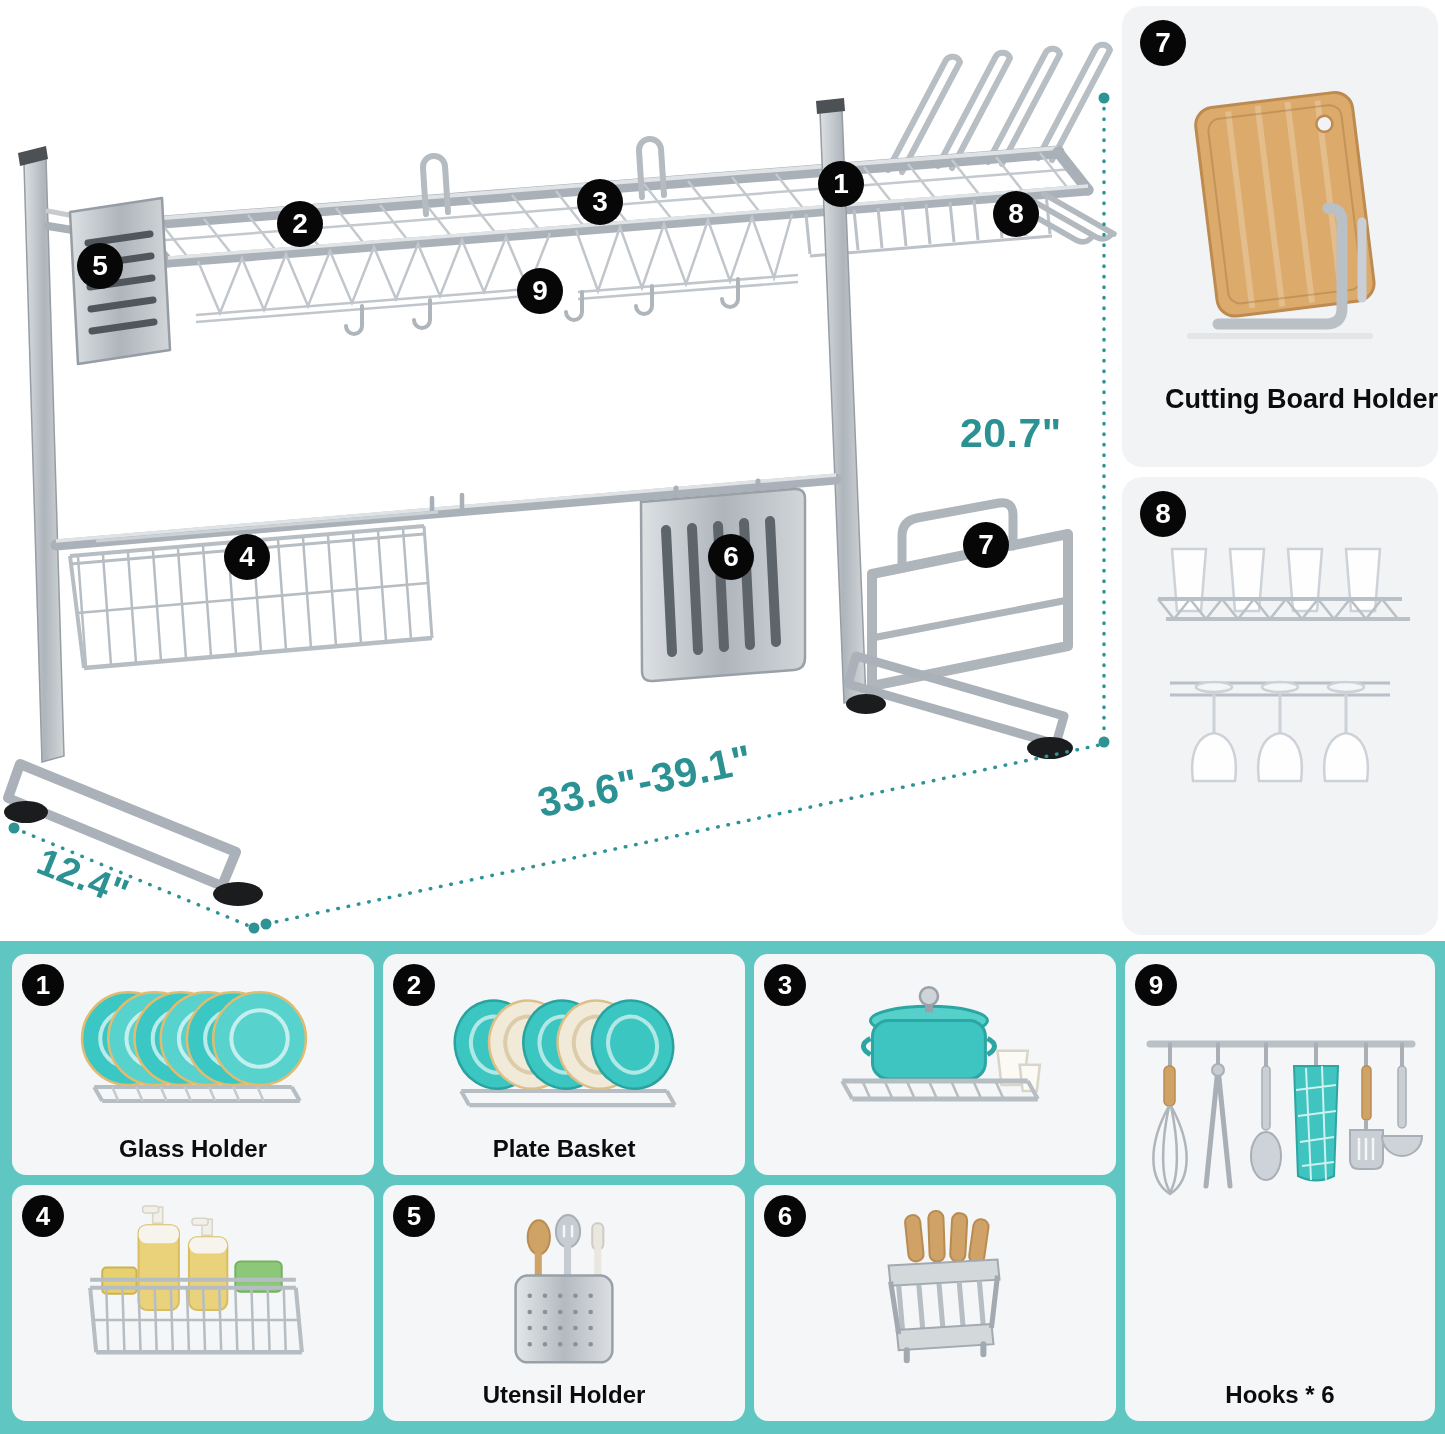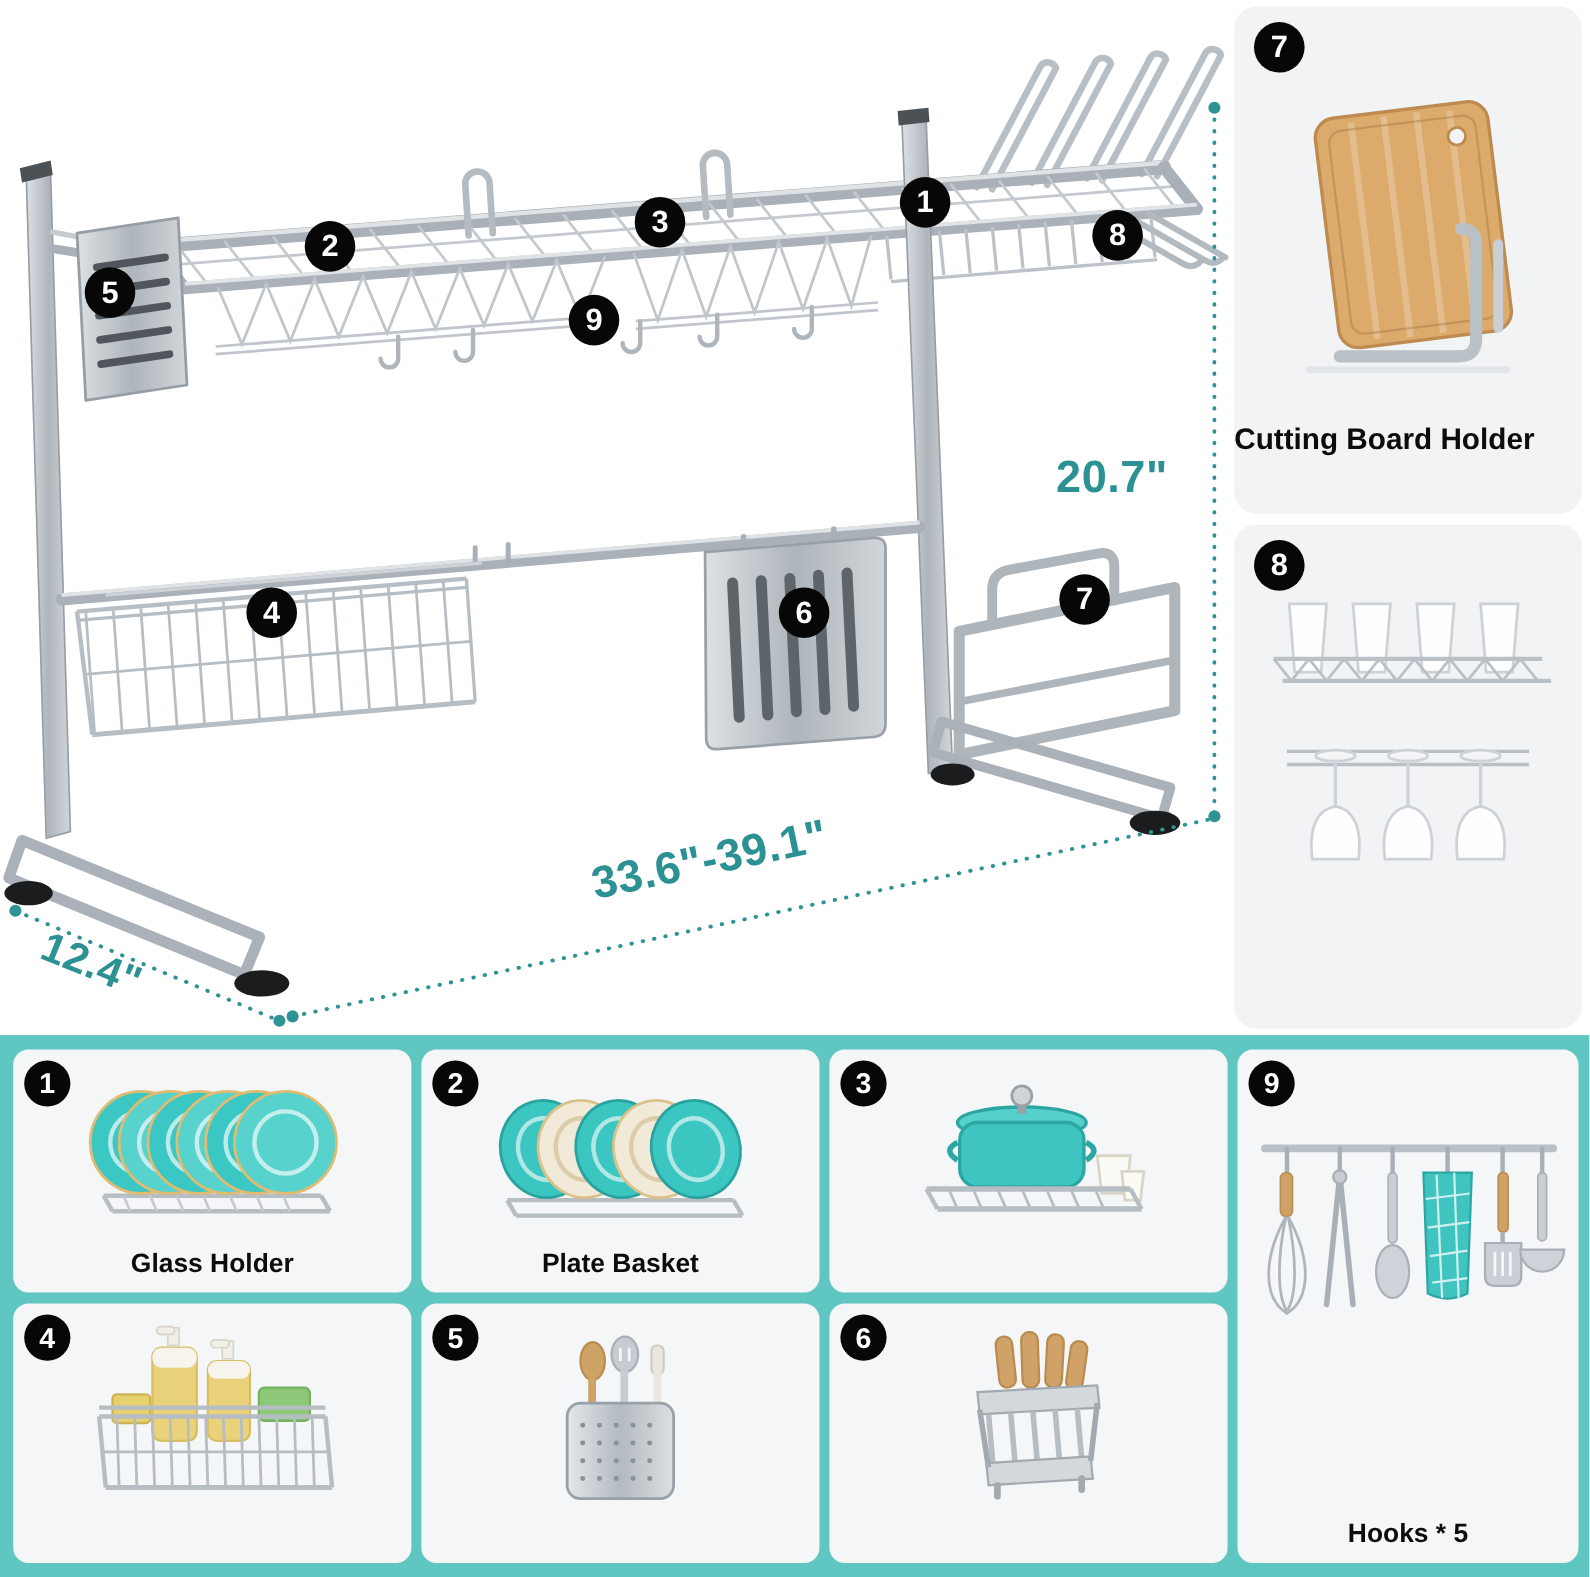--- a/index.html
+++ b/index.html
@@ -20,21 +20,21 @@
   .dim-depth{left:8px;top:856px;width:150px;text-align:center;transform:rotate(22deg);font-size:38px}
 
   
   .panel{position:absolute;left:1122px;width:316px;background:#f1f3f4;border-radius:20px}
   .panel-7{top:6px;height:461px}
   .panel-8{top:477px;height:458px}
   .panel .badge{position:absolute;left:18px;top:14px;width:46px;height:46px;font-size:28px}
   .panel-art{position:absolute;left:50%;transform:translateX(-50%)}
   .panel-7 .panel-art{top:66px;width:300px;height:290px}
   .panel-8 .panel-art{top:58px;width:300px;height:330px}
-  .panel-label{position:absolute;left:0;width:100%;text-align:left;font-weight:bold;font-size:27px}
+  .panel-label{position:absolute;left:0;width:100%;text-align:right;font-weight:bold;font-size:27px}
   .panel-7 .panel-label{bottom:52px}
   .panel-8 .panel-label{bottom:38px}
 
   
   .bottom-section{position:absolute;left:0;top:941px;width:1445px;height:493px;background:#5fc6c2;
     display:grid;grid-template-columns:362px 362px 362px 310px;grid-template-rows:221px 236px;
     gap:10px 9px;padding:13px 0 0 12px}
   .card{background:#f4f6f7;border-radius:14px;position:relative;overflow:hidden}
   .card .badge{position:absolute;left:10px;top:10px;width:42px;height:42px;font-size:26px;z-index:2}
   .card-tall{grid-column:4;grid-row:1/span 2}
@@ -328,21 +328,21 @@
 
         <rect x="232" y="48" width="9" height="54" rx="4" fill="#cfa265" stroke="#b98c52" stroke-width="1.5"></rect>
         <path d="M236 102 v10" stroke="#a8afb6" stroke-width="4"></path>
         <path d="M220 112 h33 v30 q0 9 -9 9 h-15 q-9 0 -9 -9 Z" fill="#c9cfd4" stroke="#a8afb6" stroke-width="2"></path>
         <path d="M229 120 v22 M236 120 v22 M243 120 v22" stroke="#f4f6f7" stroke-width="2.5"></path>
 
         <rect x="268" y="48" width="8" height="62" rx="4" fill="#c9cfd4" stroke="#a8afb6" stroke-width="1.5"></rect>
         <path d="M252 118 h40 a20 20 0 1 1 -40 0 Z" fill="#cdd3d8" stroke="#a8afb6" stroke-width="2"></path>
       </svg>
     </div>
-    <div class="card-label">Hooks * 5</div>
+    <div class="card-label">Hooks * 6</div>
   </div>
 
   <div class="card">
     <div class="badge">4</div>
     <div class="card-art art-row2">
       <svg viewBox="0 0 240 170">
 
         <rect x="66" y="24" width="40" height="84" rx="8" fill="#ead27b" stroke="#d8bd61" stroke-width="2"></rect>
         <rect x="66" y="24" width="40" height="18" rx="8" fill="#f6f4ec"></rect>
         <rect x="80" y="6" width="10" height="16" fill="#f1efe8" stroke="#d8d4c8" stroke-width="1.5"></rect>
@@ -385,20 +385,21 @@
         <rect x="120" y="44" width="7" height="34" fill="#c6ccd2"></rect>
         <rect x="148" y="22" width="11" height="26" rx="5" fill="#e9e7e0" stroke="#cfccc3" stroke-width="2"></rect>
         <rect x="150" y="46" width="7" height="32" fill="#e9e7e0"></rect>
 
         <rect x="72" y="74" width="96" height="86" rx="12" fill="url(#cupg)" stroke="#99a1a8" stroke-width="2.5"></rect>
         <g stroke="#8a9198" stroke-width="4.5" stroke-dasharray="0.1 15" stroke-linecap="round">
           <path d="M86 94 H156 M86 110 H156 M86 126 H156 M86 142 H156"></path>
         </g>
       </svg>
     </div>
+    <div class="card-label">Utensil Holder</div>
   </div>
 
   <div class="card">
     <div class="badge">6</div>
     <div class="card-art art-row2">
       <svg viewBox="0 0 240 170">
 
         <rect x="92" y="14" width="15" height="46" rx="7" fill="#d0a267" stroke="#b88c51" stroke-width="2" transform="rotate(-6 99 37)"></rect>
         <rect x="114" y="10" width="15" height="50" rx="7" fill="#d0a267" stroke="#b88c51" stroke-width="2" transform="rotate(-2 121 35)"></rect>
         <rect x="136" y="12" width="15" height="48" rx="7" fill="#d0a267" stroke="#b88c51" stroke-width="2" transform="rotate(3 143 36)"></rect>

